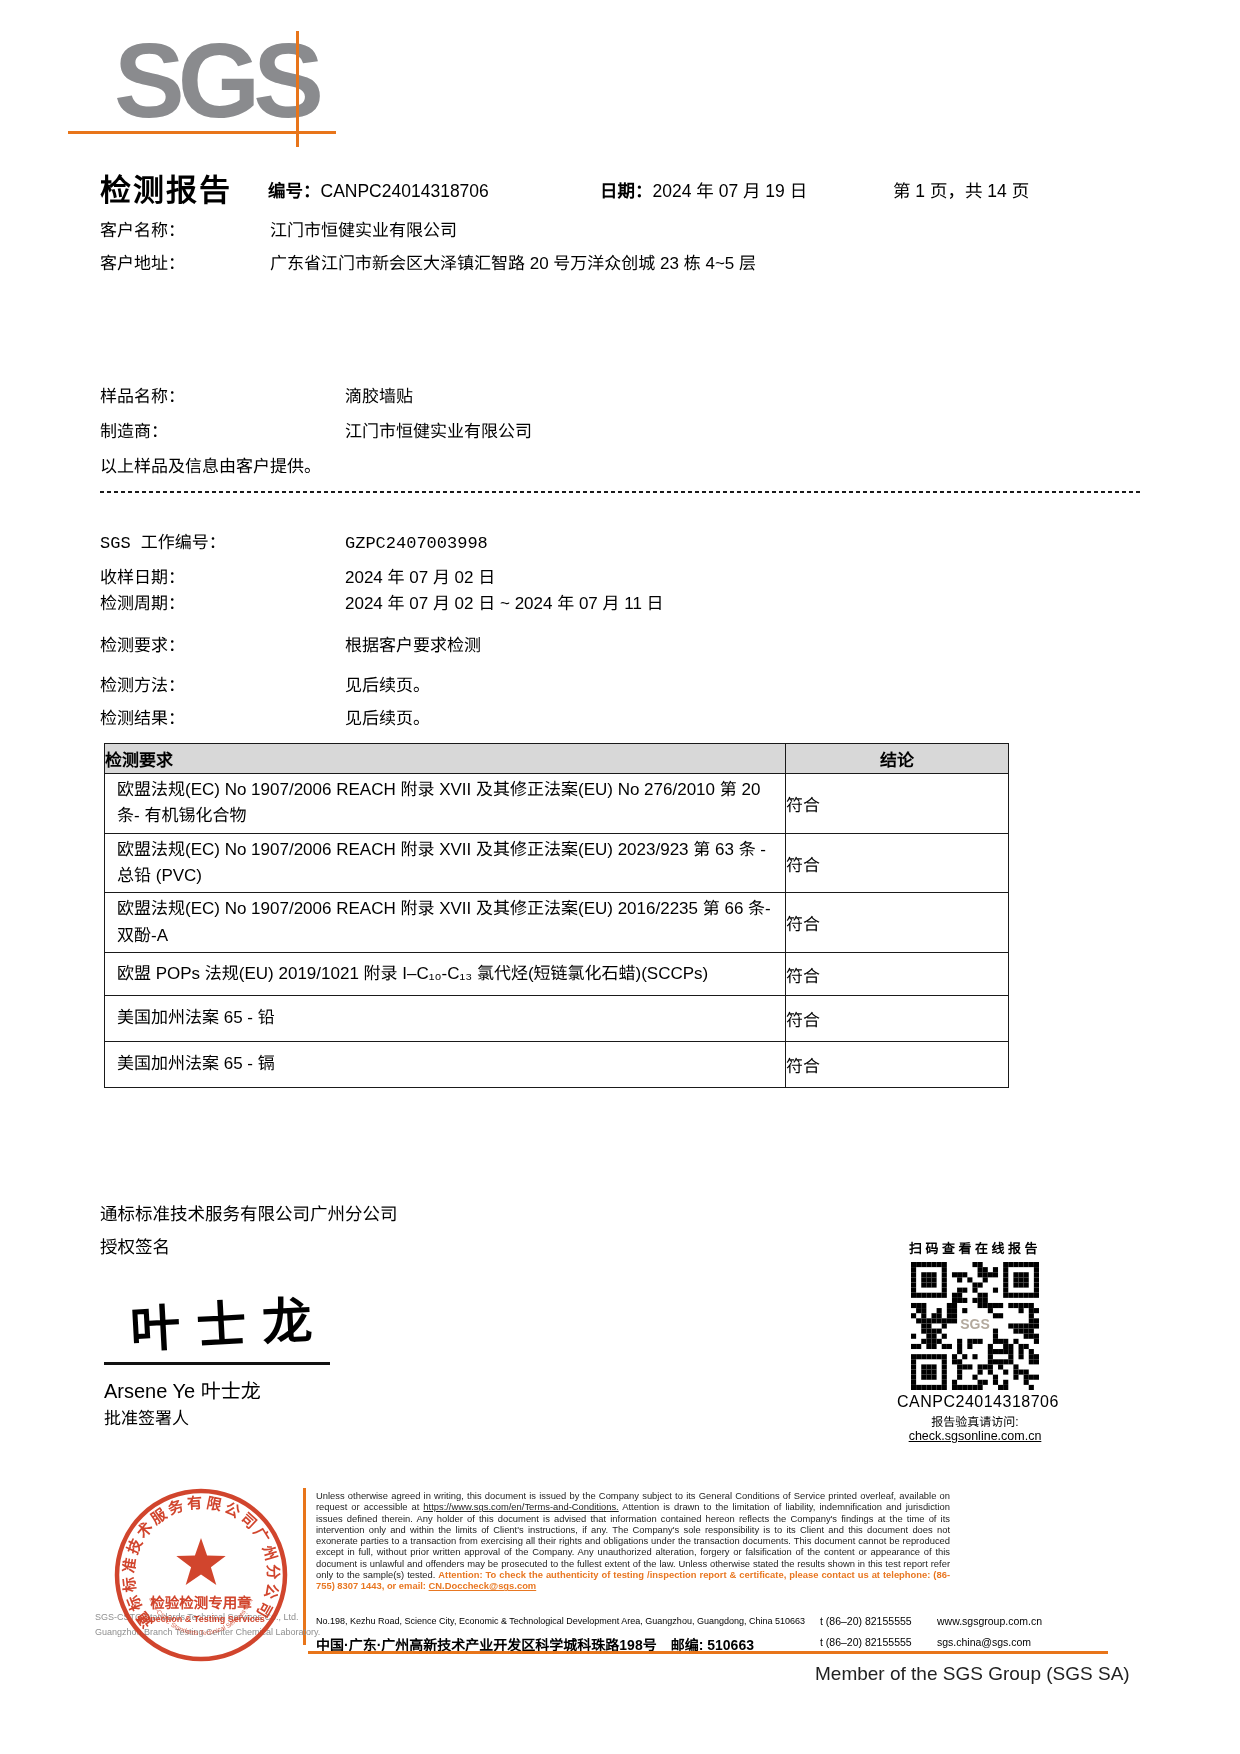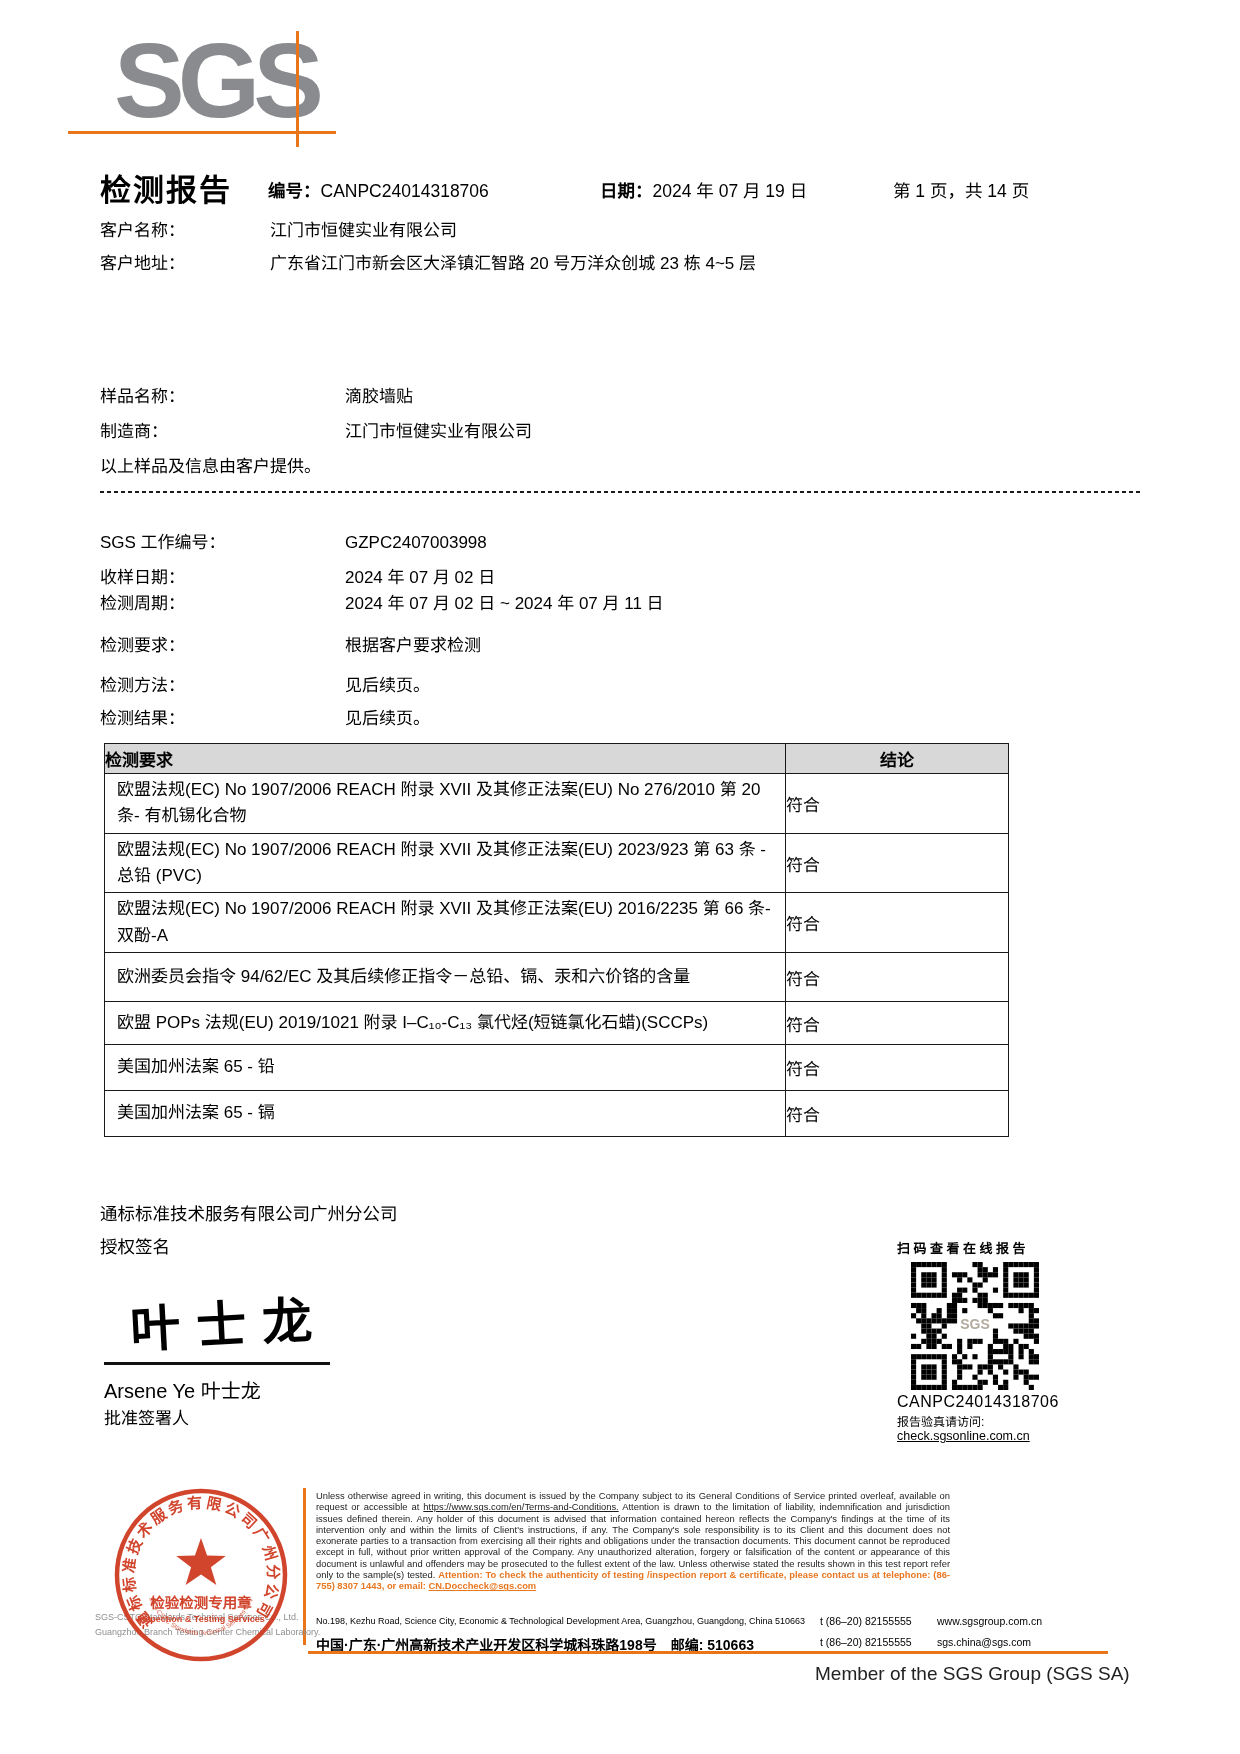--- a/index.html
+++ b/index.html
@@ -26,21 +26,21 @@
   table.results th{background:#d8d8d8;font-weight:bold;height:30px}
   th.req-h{text-align:left;padding-left:0}
   th.con-h{text-align:center}
   td.req{text-align:left;padding:3px 10px 3px 12px;line-height:1.55}
   td.con{text-align:left}
   
   .sign-co{font-size:17.5px}
   .handwrite{font-size:50px;font-weight:900;letter-spacing:16px;transform:rotate(-3deg);font-family:"Liberation Serif","DejaVu Serif",serif}
   .sig-line{background:#111}
   
-  .qrblock{left:897px;top:1238px;width:156px;}
+  .qrblock{left:897px;top:1238px;width:156px;text-align:center}
   .qr-hint{font-size:13px;letter-spacing:3.5px;white-space:nowrap;font-weight:600}
   .qr-code-text{font-size:16px;margin-top:3px;letter-spacing:.5px}
   .qr-verify{font-size:12px;margin-top:1px}
   .qr-url{font-size:12.5px}
   
   .gray-co{font-size:9px;color:#8f8f8f;white-space:nowrap;z-index:1}
   .stampwrap{z-index:2;opacity:.94}
   .vdiv{width:2.5px;background:#e8751a}
   .disc{width:634px;font-size:9.4px;line-height:11.3px;text-align:justify;color:#1c1c1c}
   .disc a,.lnk{color:inherit;text-decoration:underline}
@@ -79,21 +79,21 @@
   <span class="wide-l">样品名称：</span><span>滴胶墙贴</span>
 </div>
 <div class="abs inforow" style="left:100px;top:417px">
   <span class="wide-l">制造商：</span><span>江门市恒健实业有限公司</span>
 </div>
 <div class="abs inforow" style="left:100px;top:452px">以上样品及信息由客户提供。</div>
 
 <div class="abs dashed" style="left:100px;top:491px;width:1042px"></div>
 
 <div>
-    <div class="abs jobrow" style="top: 528px;"><span class="jl">SGS 工作编号：</span><span>GZPC2407003998</span></div>
+    <div class="abs jobrow" style="top: 528px; font-family: Liberation Mono, monospace;"><span class="jl">SGS 工作编号：</span><span>GZPC2407003998</span></div>
     <div class="abs jobrow" style="top: 563px;"><span class="jl">收样日期：</span><span>2024 年 07 月 02 日</span></div>
     <div class="abs jobrow" style="top: 589px;"><span class="jl">检测周期：</span><span>2024 年 07 月 02 日 ~ 2024 年 07 月 11 日</span></div>
     <div class="abs jobrow" style="top: 631px;"><span class="jl">检测要求：</span><span>根据客户要求检测</span></div>
     <div class="abs jobrow" style="top: 671px;"><span class="jl">检测方法：</span><span>见后续页。</span></div>
     <div class="abs jobrow" style="top: 704px;"><span class="jl">检测结果：</span><span>见后续页。</span></div>
   </div>
 
 <table class="results">
   <colgroup>
       <col style="width:681px">
@@ -109,24 +109,20 @@
       <tr style="height: 58px;">
     <td class="req">欧盟法规(EC) No 1907/2006 REACH 附录 XVII 及其修正法案(EU) No 276/2010 第 20 条- 有机锡化合物</td>
     <td class="con">符合</td>
   </tr>
       <tr style="height: 55px;">
     <td class="req">欧盟法规(EC) No 1907/2006 REACH 附录 XVII 及其修正法案(EU) 2023/923 第 63 条 - 总铅 (PVC)</td>
     <td class="con">符合</td>
   </tr>
       <tr style="height: 56px;">
     <td class="req">欧盟法规(EC) No 1907/2006 REACH 附录 XVII 及其修正法案(EU) 2016/2235 第 66 条- 双酚-A</td>
-    <td class="con">符合</td>
-  </tr>
-      <tr style="height: 49px;">
-    <td class="req">欧洲委员会指令 94/62/EC 及其后续修正指令－总铅、镉、汞和六价铬的含量</td>
     <td class="con">符合</td>
   </tr>
       <tr style="height: 43px;">
     <td class="req">欧盟 POPs 法规(EU) 2019/1021 附录 I–C₁₀-C₁₃ 氯代烃(短链氯化石蜡)(SCCPs)</td>
     <td class="con">符合</td>
   </tr>
       <tr style="height: 46px;">
     <td class="req">美国加州法案 65 - 铅</td>
     <td class="con">符合</td>
   </tr>

